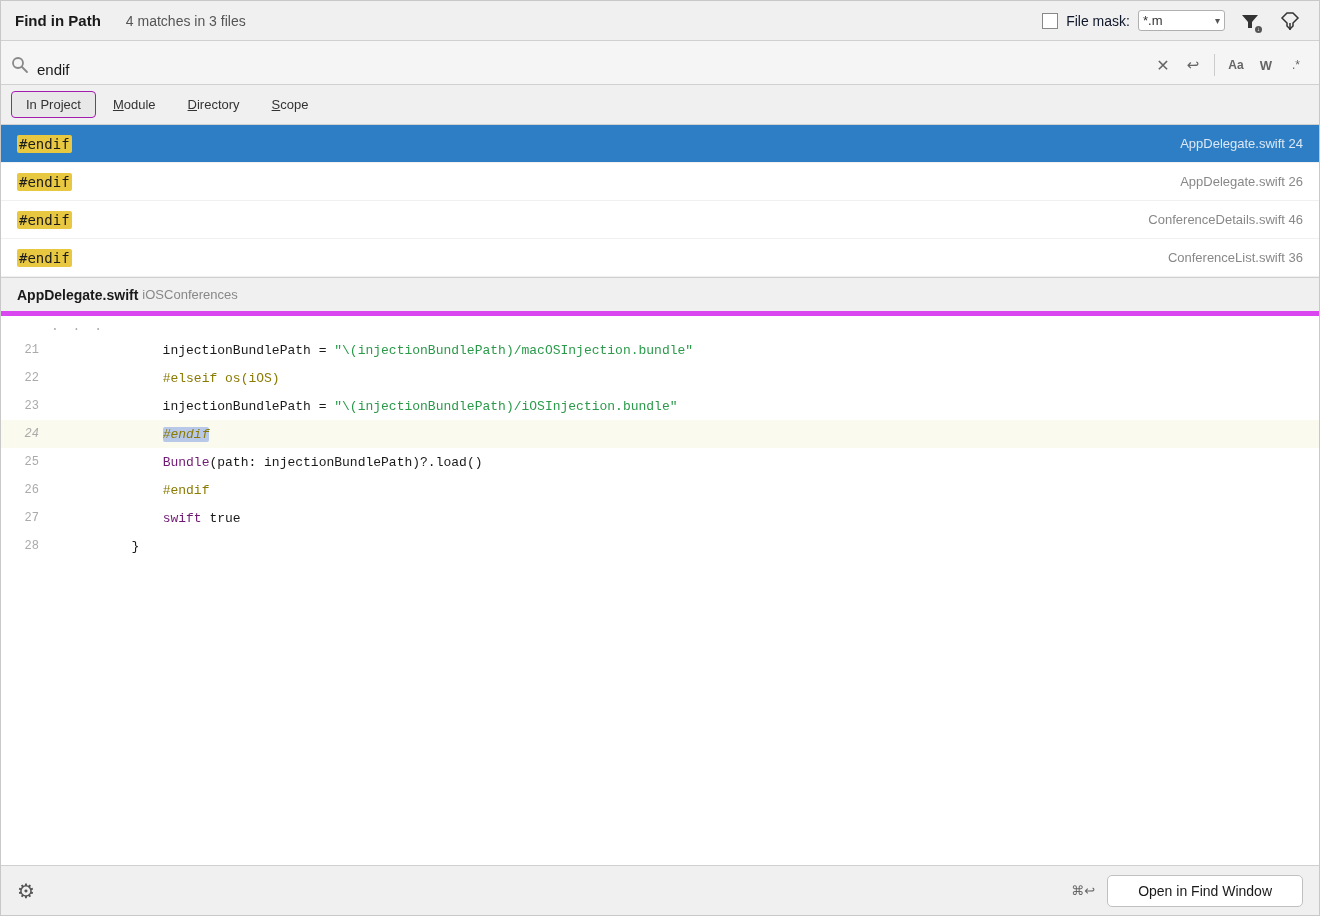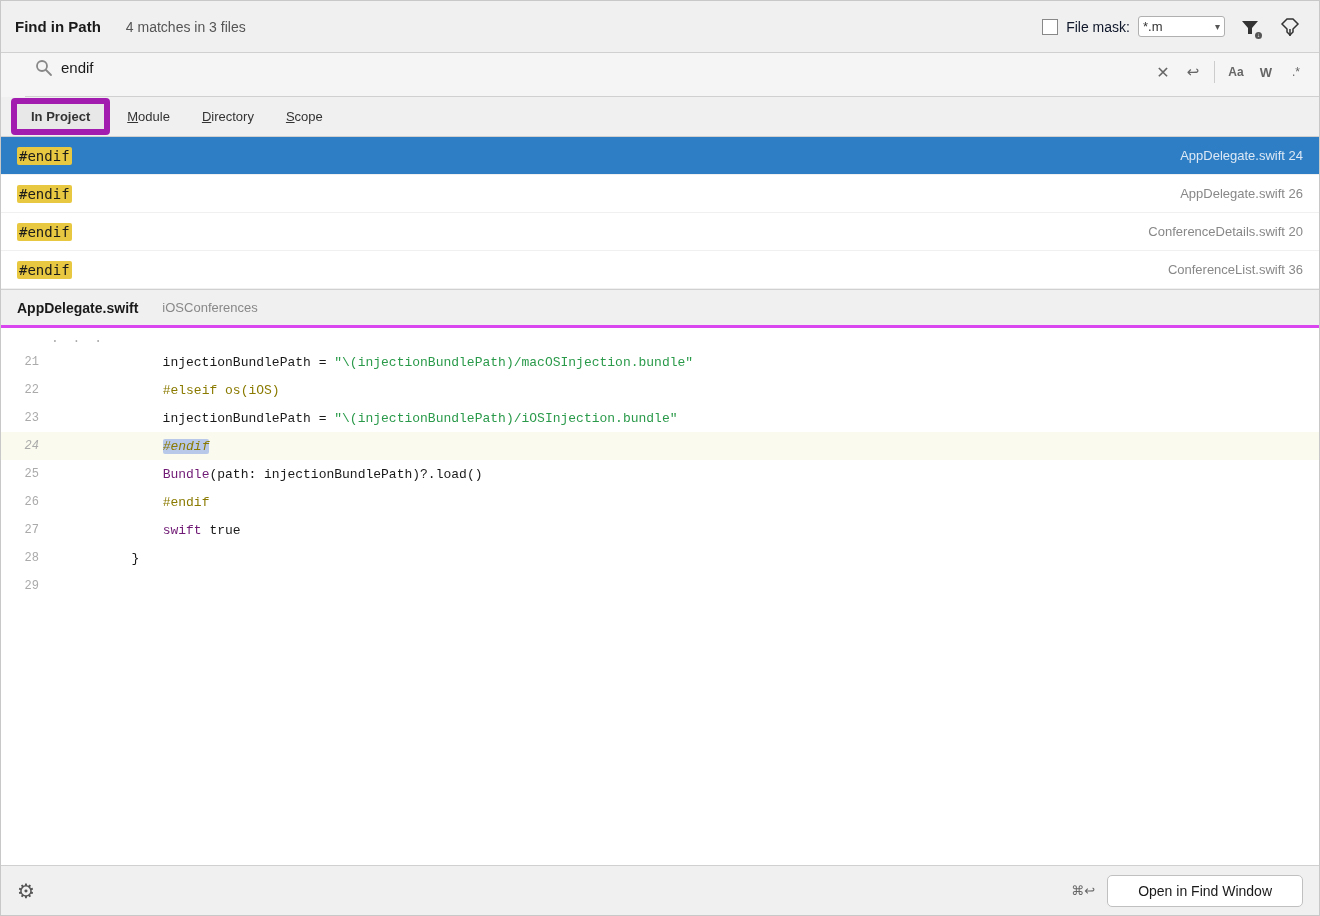--- a/index.html
+++ b/index.html
@@ -20,21 +20,21 @@
       border: 1px solid #c8c8c8;
     }
 
     
     .header {
       display: flex;
       align-items: center;
       padding: 8px 14px;
       background: #f0f0f0;
       border-bottom: 1px solid #d0d0d0;
-      height: 52px;
+      height: 40px;
       gap: 10px;
     }
 
     .header-title {
       font-size: 15px;
       font-weight: 700;
       color: #1a1a1a;
     }
 
     .header-subtitle {
@@ -97,27 +97,26 @@
       justify-content: center;
       cursor: pointer;
       border-radius: 3px;
       font-size: 18px;
       color: #333;
     }
 
     
     .search-bar {
       display: flex;
-      align-items: flex-start;
+      align-items: flex-end;
       padding: 6px 10px;
       background: #f5f5f5;
       border-bottom: 1px solid #d0d0d0;
       height: 44px;
       gap: 8px;
-      margin-left: 24px;
     }
 
     .search-icon-wrap {
       color: #888;
       font-size: 16px;
     }
 
     .search-input {
       flex: 1;
       font-size: 15px;
@@ -167,22 +166,22 @@
       padding: 5px 14px;
       font-size: 13px;
       color: #333;
       cursor: pointer;
       border-radius: 4px;
       border: 1px solid transparent;
     }
 
     .tab.active {
       background: #e8e8e8;
-      border: 6px solid #a21caf;
-      font-weight: 700;
+      border: 1px solid #a21caf;
+      font-weight: 400;
     }
 
     .tab-underline {
       text-decoration: underline;
       text-decoration-style: solid;
     }
 
     
     .results-list {
       background: #fff;
@@ -232,23 +231,23 @@
       display: flex;
       flex-direction: column;
       overflow: hidden;
     }
 
     .preview-header {
       display: flex;
       align-items: center;
       padding: 8px 16px;
       background: #f0f0f0;
-      border-bottom: 3px solid #d946ef;
+      border-bottom: 5px solid #d946ef;
       height: 38px;
-      gap: 24px;
+      gap: 4px;
       text-align: center;
     }
 
     .preview-filename {
       font-size: 14px;
       font-weight: 600;
       color: #1a1a1a;
     }
 
     .preview-project {
@@ -411,21 +410,21 @@
     <div class="result-row selected">
       <span class="result-match selected-match">#endif</span>
       <span class="result-filename">AppDelegate.swift 24</span>
     </div>
     <div class="result-row">
       <span class="result-match">#endif</span>
       <span class="result-filename">AppDelegate.swift 26</span>
     </div>
     <div class="result-row">
       <span class="result-match">#endif</span>
-      <span class="result-filename">ConferenceDetails.swift 20</span>
+      <span class="result-filename">ConferenceDetails.swift 46</span>
     </div>
     <div class="result-row">
       <span class="result-match">#endif</span>
       <span class="result-filename">ConferenceList.swift 36</span>
     </div>
   </div>
 
   <div class="preview-section">
     <div class="preview-header">
       <span class="preview-filename">AppDelegate.swift</span>
@@ -479,25 +478,20 @@
         <span class="line-gutter"></span>
         <span class="line-content">            <span class="kw-blue">swift</span> true</span>
       </div>
 
       <div class="code-line">
         <span class="line-num">28</span>
         <span class="line-gutter"></span>
         <span class="line-content">        }</span>
       </div>
 
-      <div class="code-line">
-        <span class="line-num">29</span>
-        <span class="line-gutter"></span>
-        <span class="line-content"></span>
-      </div>
     </div>
   </div>
 
   <div class="footer">
     <span class="footer-gear">⚙</span>
     <div class="footer-spacer"></div>
     <span class="footer-shortcut">⌘↩</span>
     <button class="open-btn">Open in Find Window</button>
   </div>
 

